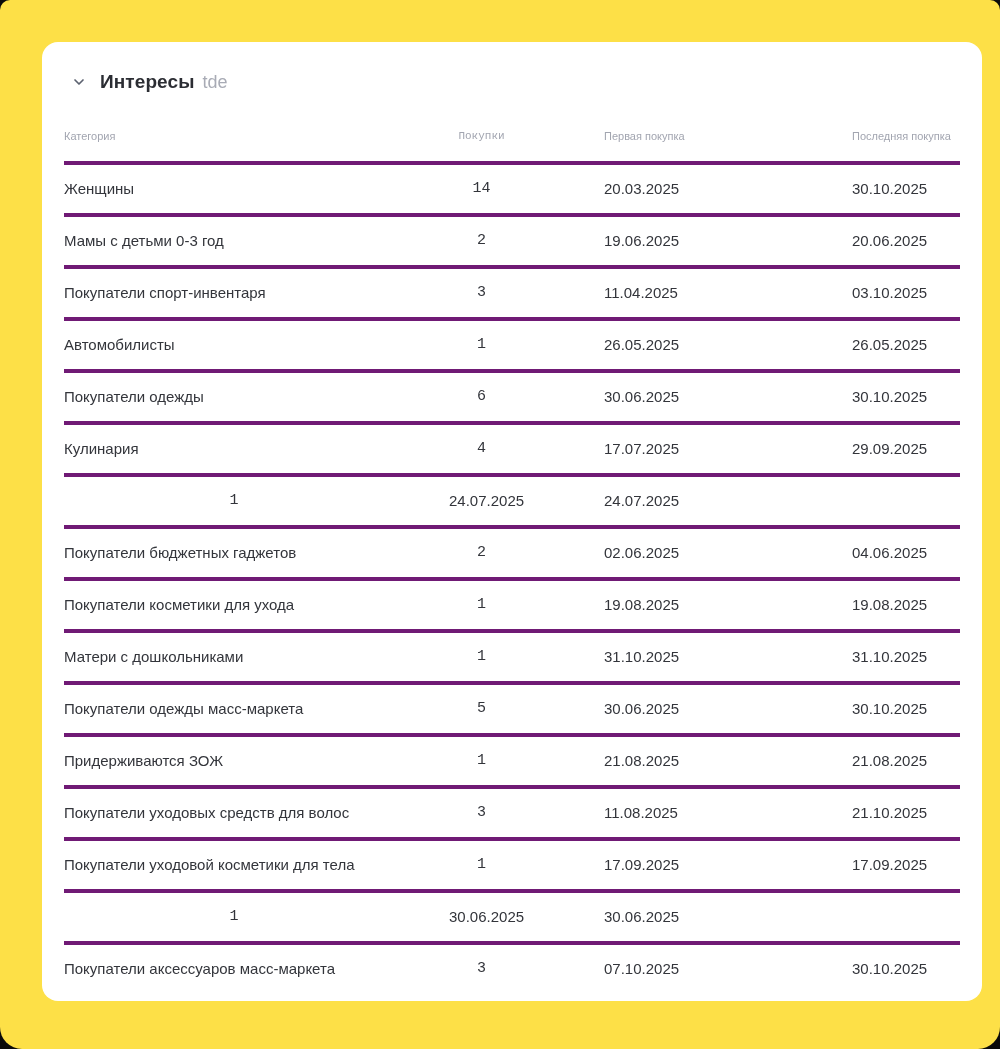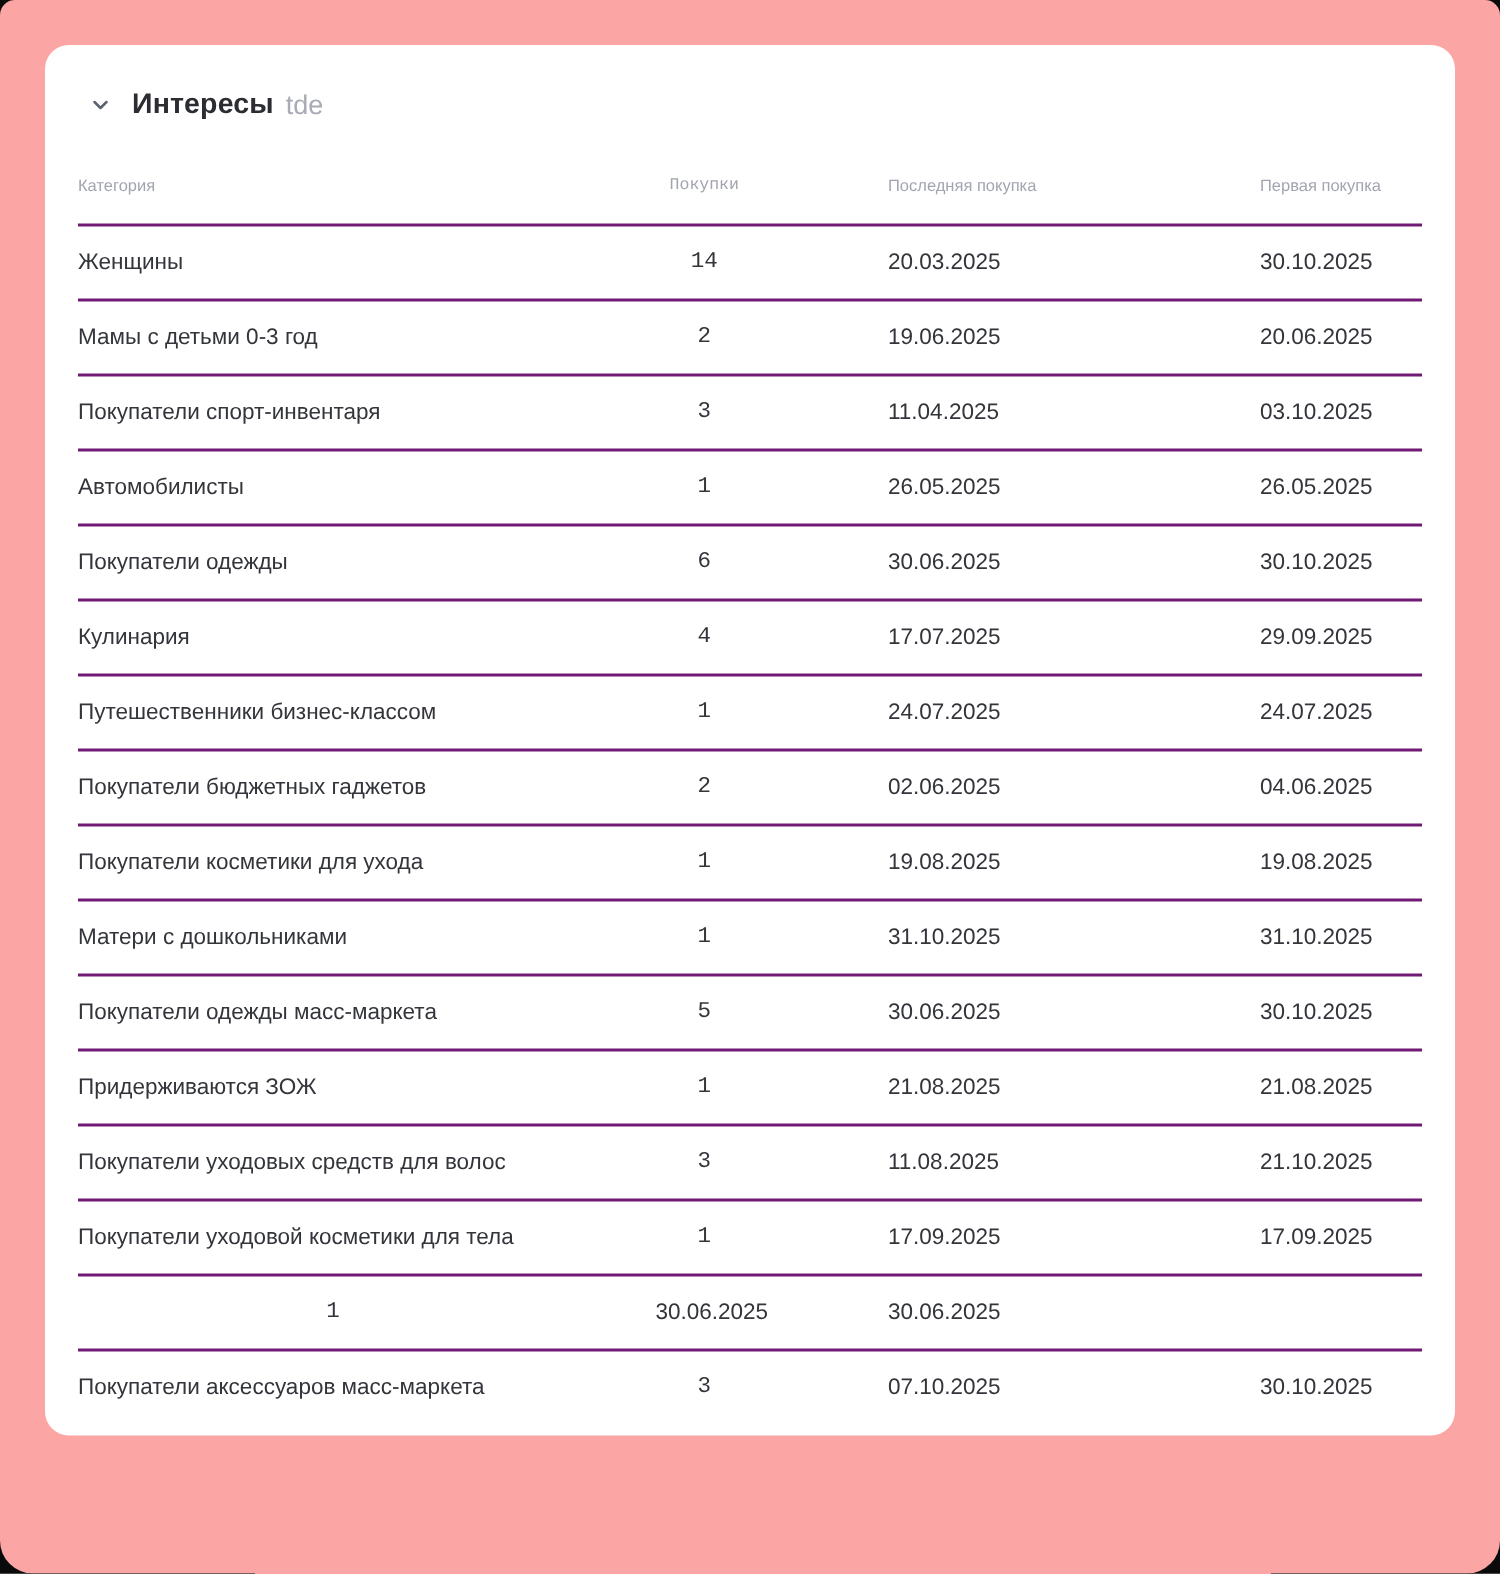--- a/index.html
+++ b/index.html
@@ -9,24 +9,24 @@
   }
   body {
     width: 1000px;
     height: 1049px;
     font-family: "Liberation Sans", "DejaVu Sans", sans-serif;
     overflow: hidden;
   }
   .page {
     width: 1000px;
     height: 1049px;
-    background: #fca5a5;
+    background: #fde047;
     border-radius: 10px 10px 22px 22px;
     box-sizing: border-box;
-    padding: 30px;
+    padding: 42px;
   }
   .card {
     background: #ffffff;
     border-radius: 16px;
     box-sizing: border-box;
     width: 940px;
     padding: 0 22px 6px 22px;
   }
   .card-header {
     display: flex;
@@ -66,21 +66,21 @@
     color: #a2a5b0;
     font-size: 11px;
     line-height: 22px;
     padding: 12px 0 14px 0;
     align-items: start;
   }
   .cell-cat { padding-left: 0; }
   .cell-num { text-align: center; font-family: Liberation Mono, monospace; }
   .cell-date { padding-left: 45px; }
   .trow {
-    border-top: 2px solid #701a75;
+    border-top: 4px solid #701a75;
     font-size: 15px;
     line-height: 24px;
     color: #33353b;
     padding: 12px 0;
   }
   .trow .cell-cat {
     max-width: 305px;
   }
   .tbody .trow:last-child {
     padding-bottom: 14px;
@@ -100,22 +100,22 @@
           </svg>
         </span>
       </button>
       <span class="panel-title">Интересы</span>
       <span class="panel-tag">tde</span>
     </div>
 
     <div class="grid-row thead">
       <div class="cell-cat">Категория</div>
       <div class="cell-num">Покупки</div>
+      <div class="cell-date">Первая покупка</div>
       <div class="cell-date">Последняя покупка</div>
-      <div class="cell-date">Первая покупка</div>
     </div>
 
     <div class="tbody">
       <div class="grid-row trow">
         <div class="cell-cat">Женщины</div>
         <div class="cell-num">14</div>
         <div class="cell-date">20.03.2025</div>
         <div class="cell-date">30.10.2025</div>
       </div>
 
@@ -148,21 +148,20 @@
       </div>
 
       <div class="grid-row trow">
         <div class="cell-cat">Кулинария</div>
         <div class="cell-num">4</div>
         <div class="cell-date">17.07.2025</div>
         <div class="cell-date">29.09.2025</div>
       </div>
 
       <div class="grid-row trow">
-        <div class="cell-cat">Путешественники бизнес-классом</div>
         <div class="cell-num">1</div>
         <div class="cell-date">24.07.2025</div>
         <div class="cell-date">24.07.2025</div>
       </div>
 
       <div class="grid-row trow">
         <div class="cell-cat">Покупатели бюджетных гаджетов</div>
         <div class="cell-num">2</div>
         <div class="cell-date">02.06.2025</div>
         <div class="cell-date">04.06.2025</div>

